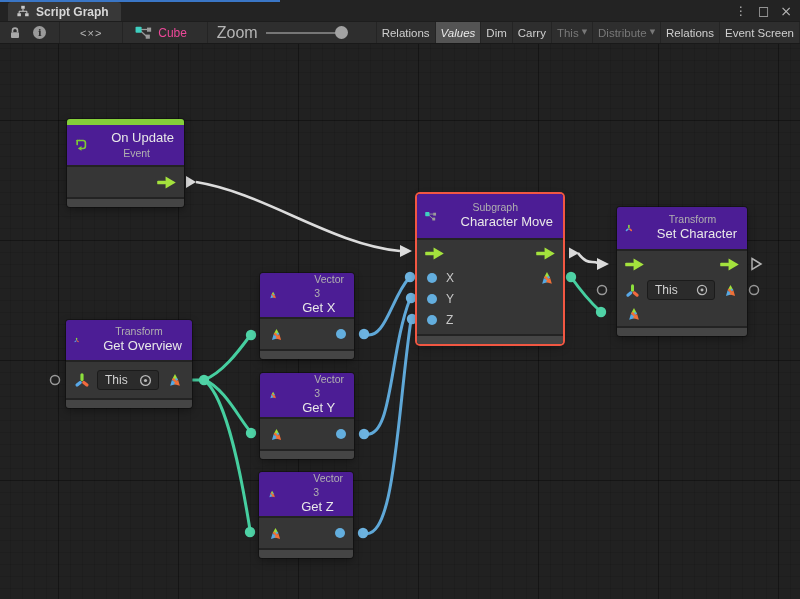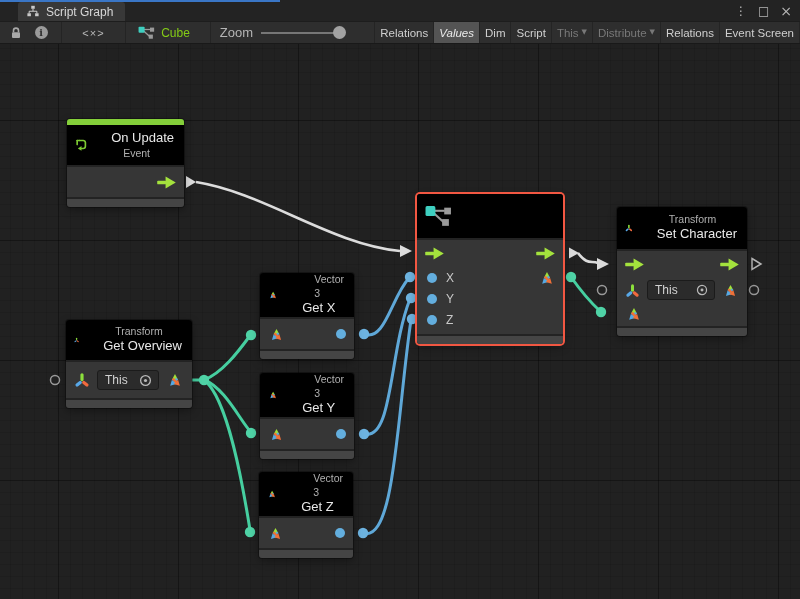--- a/index.html
+++ b/index.html
@@ -2,22 +2,22 @@
 <html><head>
 <meta charset="utf-8">
 <style>
   html,body{margin:0;padding:0;}
   body{width:800px;height:599px;position:relative;overflow:hidden;background:#212121;
        font-family:"Liberation Sans",sans-serif;-webkit-font-smoothing:antialiased;}
 
   
   .titlebar{position:absolute;top:0;left:0;width:800px;height:21px;background:#232323;}
   .blue-line{position:absolute;top:0;left:0;width:280px;height:2px;background:#3a76c6;}
-  .tab{position:absolute;left:18px;top:2px;height:19px;background:#383838;border-radius:3px 3px 0 0;
-       display:flex;align-items:center;gap:6px;padding:0 12px 0 8px;}
+  .tab{position:absolute;left:8px;top:2px;height:19px;background:#383838;border-radius:3px 3px 0 0;
+       display:flex;align-items:center;gap:6px;padding:0 12px 0 8px;font-weight:bold;}
   .tab-label{font-size:12px;color:#d8d8d8;white-space:nowrap;}
   .win-controls{position:absolute;right:8px;top:0;height:21px;display:flex;align-items:center;gap:11px;
        color:#b6b6b6;font-family:"DejaVu Sans",sans-serif;}
   .win-controls span{cursor:default;line-height:1;}
   .wc-menu{font-size:12px;}
   .wc-max{font-size:12px;}
   .wc-close{font-size:14px;}
 
   
   .toolbar{position:absolute;top:21px;left:0;width:800px;height:23px;background:#2e2e2e;
@@ -25,23 +25,23 @@
        display:flex;align-items:center;white-space:nowrap;overflow:hidden;}
   .tb-icon-btn{display:flex;align-items:center;justify-content:center;height:100%;}
   .sep{width:1px;height:100%;background:#242424;}
   .lock-btn{margin-left:6px;width:22px;}
   .info-btn{margin-left:6px;width:22px;}
   .info-circle{width:13px;height:13px;border-radius:50%;background:#9a9a9a;color:#2d2d2d;
        font-size:9.5px;font-weight:bold;display:flex;align-items:center;justify-content:center;font-family:"DejaVu Serif",serif;}
   .sep1{margin-left:10px;}
   .code-btn{margin-left:16px;width:36px;color:#b9b9b9;font-size:11px;letter-spacing:1px;}
   .sep2{margin-left:16px;}
-  .crumb{margin-left:12px;display:flex;align-items:center;gap:6px;color:#84cc16;font-size:12px;}
+  .crumb{margin-left:12px;display:flex;align-items:center;gap:6px;color:#ec4899;font-size:12px;}
   .sep3{margin-left:20px;}
-  .zoom-label{margin-left:9px;color:#b5b5b5;font-size:13px;}
+  .zoom-label{margin-left:9px;color:#b5b5b5;font-size:16px;}
   .slider{margin-left:8px;width:90px;height:13px;position:relative;display:flex;align-items:center;}
   .slider .track{width:100%;height:2px;background:#777;}
   .slider .handle{position:absolute;right:-6px;top:0;width:13px;height:13px;border-radius:50%;background:#a2a2a2;}
   .zoom-val{margin-left:12px;color:#c8c8c8;font-size:11.5px;margin-top:44px;}
   .sep4{margin-left:10px;}
   .btn-group{margin-left:0;display:flex;height:100%;flex:1;}
   .tbtn{display:flex;align-items:center;gap:3px;padding:0 5px;border-right:1px solid #242424;
        color:#cfcfcf;font-size:11.5px;cursor:default;}
   .tbtn.active{background:#545454;color:#eaeaea;font-style:italic;}
   .tbtn.disabled{color:#787878;}
@@ -58,21 +58,21 @@
     background-position:58px 76px,58px 76px,10px 4px,10px 4px;}
 
   .wires{position:absolute;top:0;left:0;width:800px;height:555px;z-index:1;pointer-events:none;}
   .wires path.wire{pointer-events:visibleStroke;}
 
   
   .node{position:absolute;z-index:2;background:#232323;border-radius:3px;
         box-shadow:0 0 0 1px rgba(0,0,0,.30),0 3px 8px rgba(0,0,0,.35);}
   .node.selected{box-shadow:0 0 0 2px #f25742,0 3px 8px rgba(0,0,0,.35);}
   .n-accent{height:6px;background:#84cf3a;border-radius:3px 3px 0 0;}
-  .n-head{background:#000000;display:flex;align-items:center;gap:24px;padding:4px 10px 4px 8px;
+  .n-head{background:#4c1d95;display:flex;align-items:center;gap:24px;padding:4px 10px 4px 8px;
           margin-bottom:2px;border-radius:3px 3px 0 0;}
   .event .n-head{border-radius:0;}
   .n-head-text{display:flex;flex-direction:column;justify-content:center;}
   .n-type{font-size:10.5px;color:#b0b0b0;line-height:1.3;padding-left:12px;}
   .n-title{font-size:13px;color:#e8e8e8;line-height:1.3;white-space:nowrap;}
   .n-body{background:#363636;margin-bottom:2px;}
   .n-foot{height:8px;background:#454545;border-radius:0 0 3px 3px;}
   .row{display:flex;align-items:center;position:relative;}
   .row.flow{height:27px;padding:0 8px;}
   .row.h30{height:30px;padding:0 8px;}
@@ -196,21 +196,21 @@
     <div class="tbtn">
       <span>Relations</span>
       </div>
     <div class="tbtn active">
       <span>Values</span>
       </div>
     <div class="tbtn">
       <span>Dim</span>
       </div>
     <div class="tbtn">
-      <span>Script</span>
+      <span>Carry</span>
       </div>
     <div class="tbtn disabled">
       <span>This</span>
       <span class="dd-arrow">▼</span>
       </div>
     <div class="tbtn disabled">
       <span>Distribute</span>
       <span class="dd-arrow">▼</span>
       </div>
     <div class="tbtn">
@@ -384,20 +384,24 @@
       </div>
     </div>
     <div class="n-foot"></div>
   </div>
 
   <div class="node selected" style="left:417px;top:150px;width:146px;">
     <div class="n-head" style="height:36px;">
       <svg width="27" height="23">
           <use href="#sym-subgraph"></use>
         </svg>
+      <div class="n-head-text">
+        <span class="n-type">Subgraph</span>
+        <span class="n-title">Character Move</span>
+      </div>
     </div>
     <div class="n-body" style="padding-bottom:4px;">
       <div class="row flow">
         <svg width="19" height="13">
             <use href="#sym-flow-arrow"></use>
           </svg>
         <svg class="ml-auto" width="19" height="13">
             <use href="#sym-flow-arrow"></use>
           </svg>
       </div>

